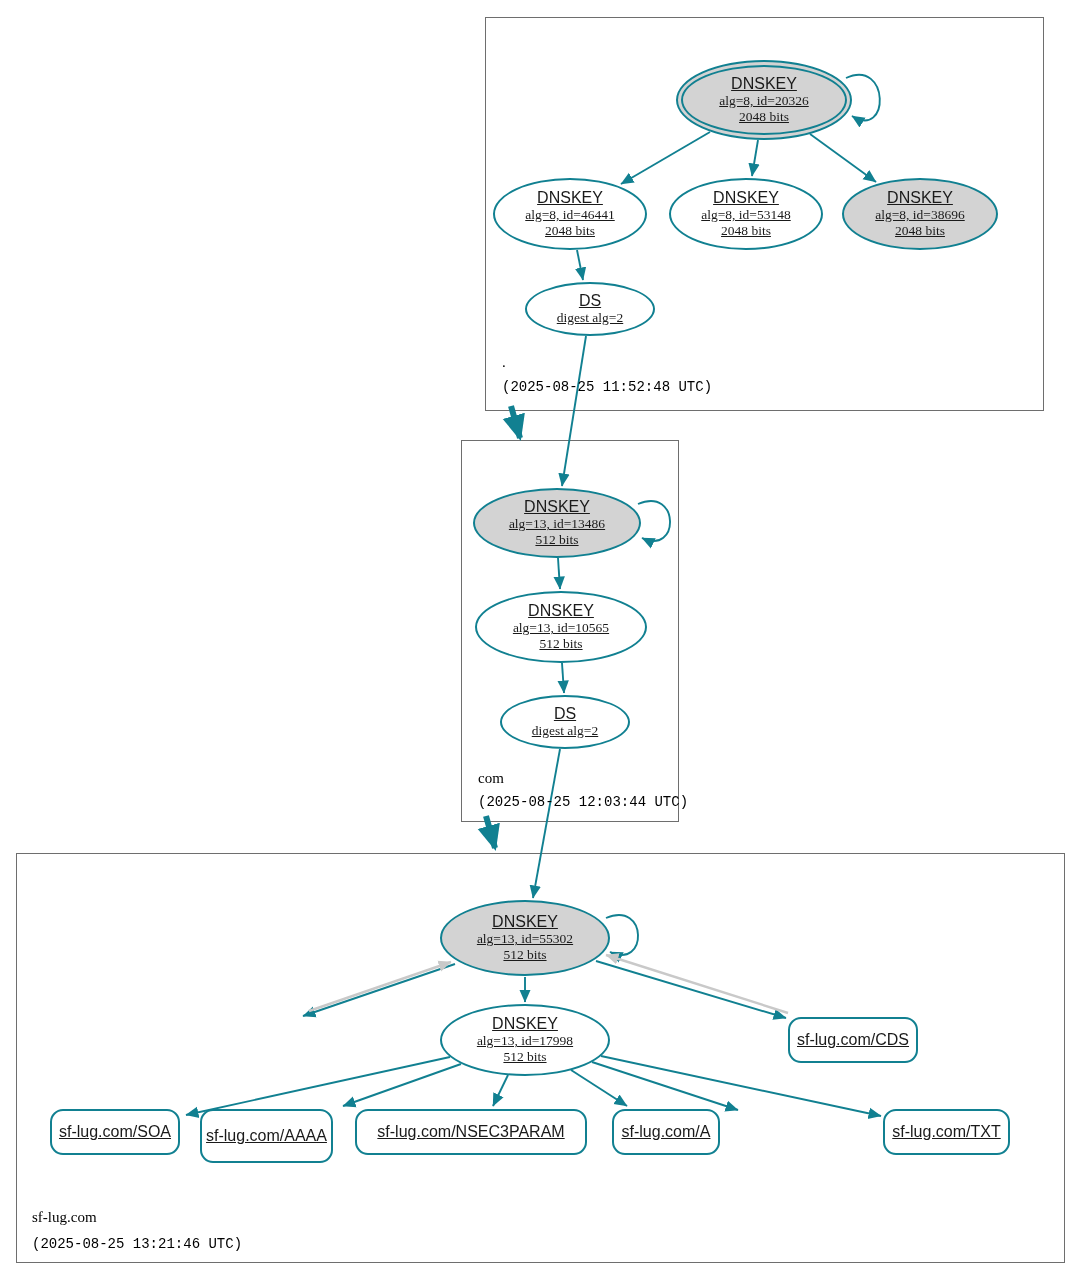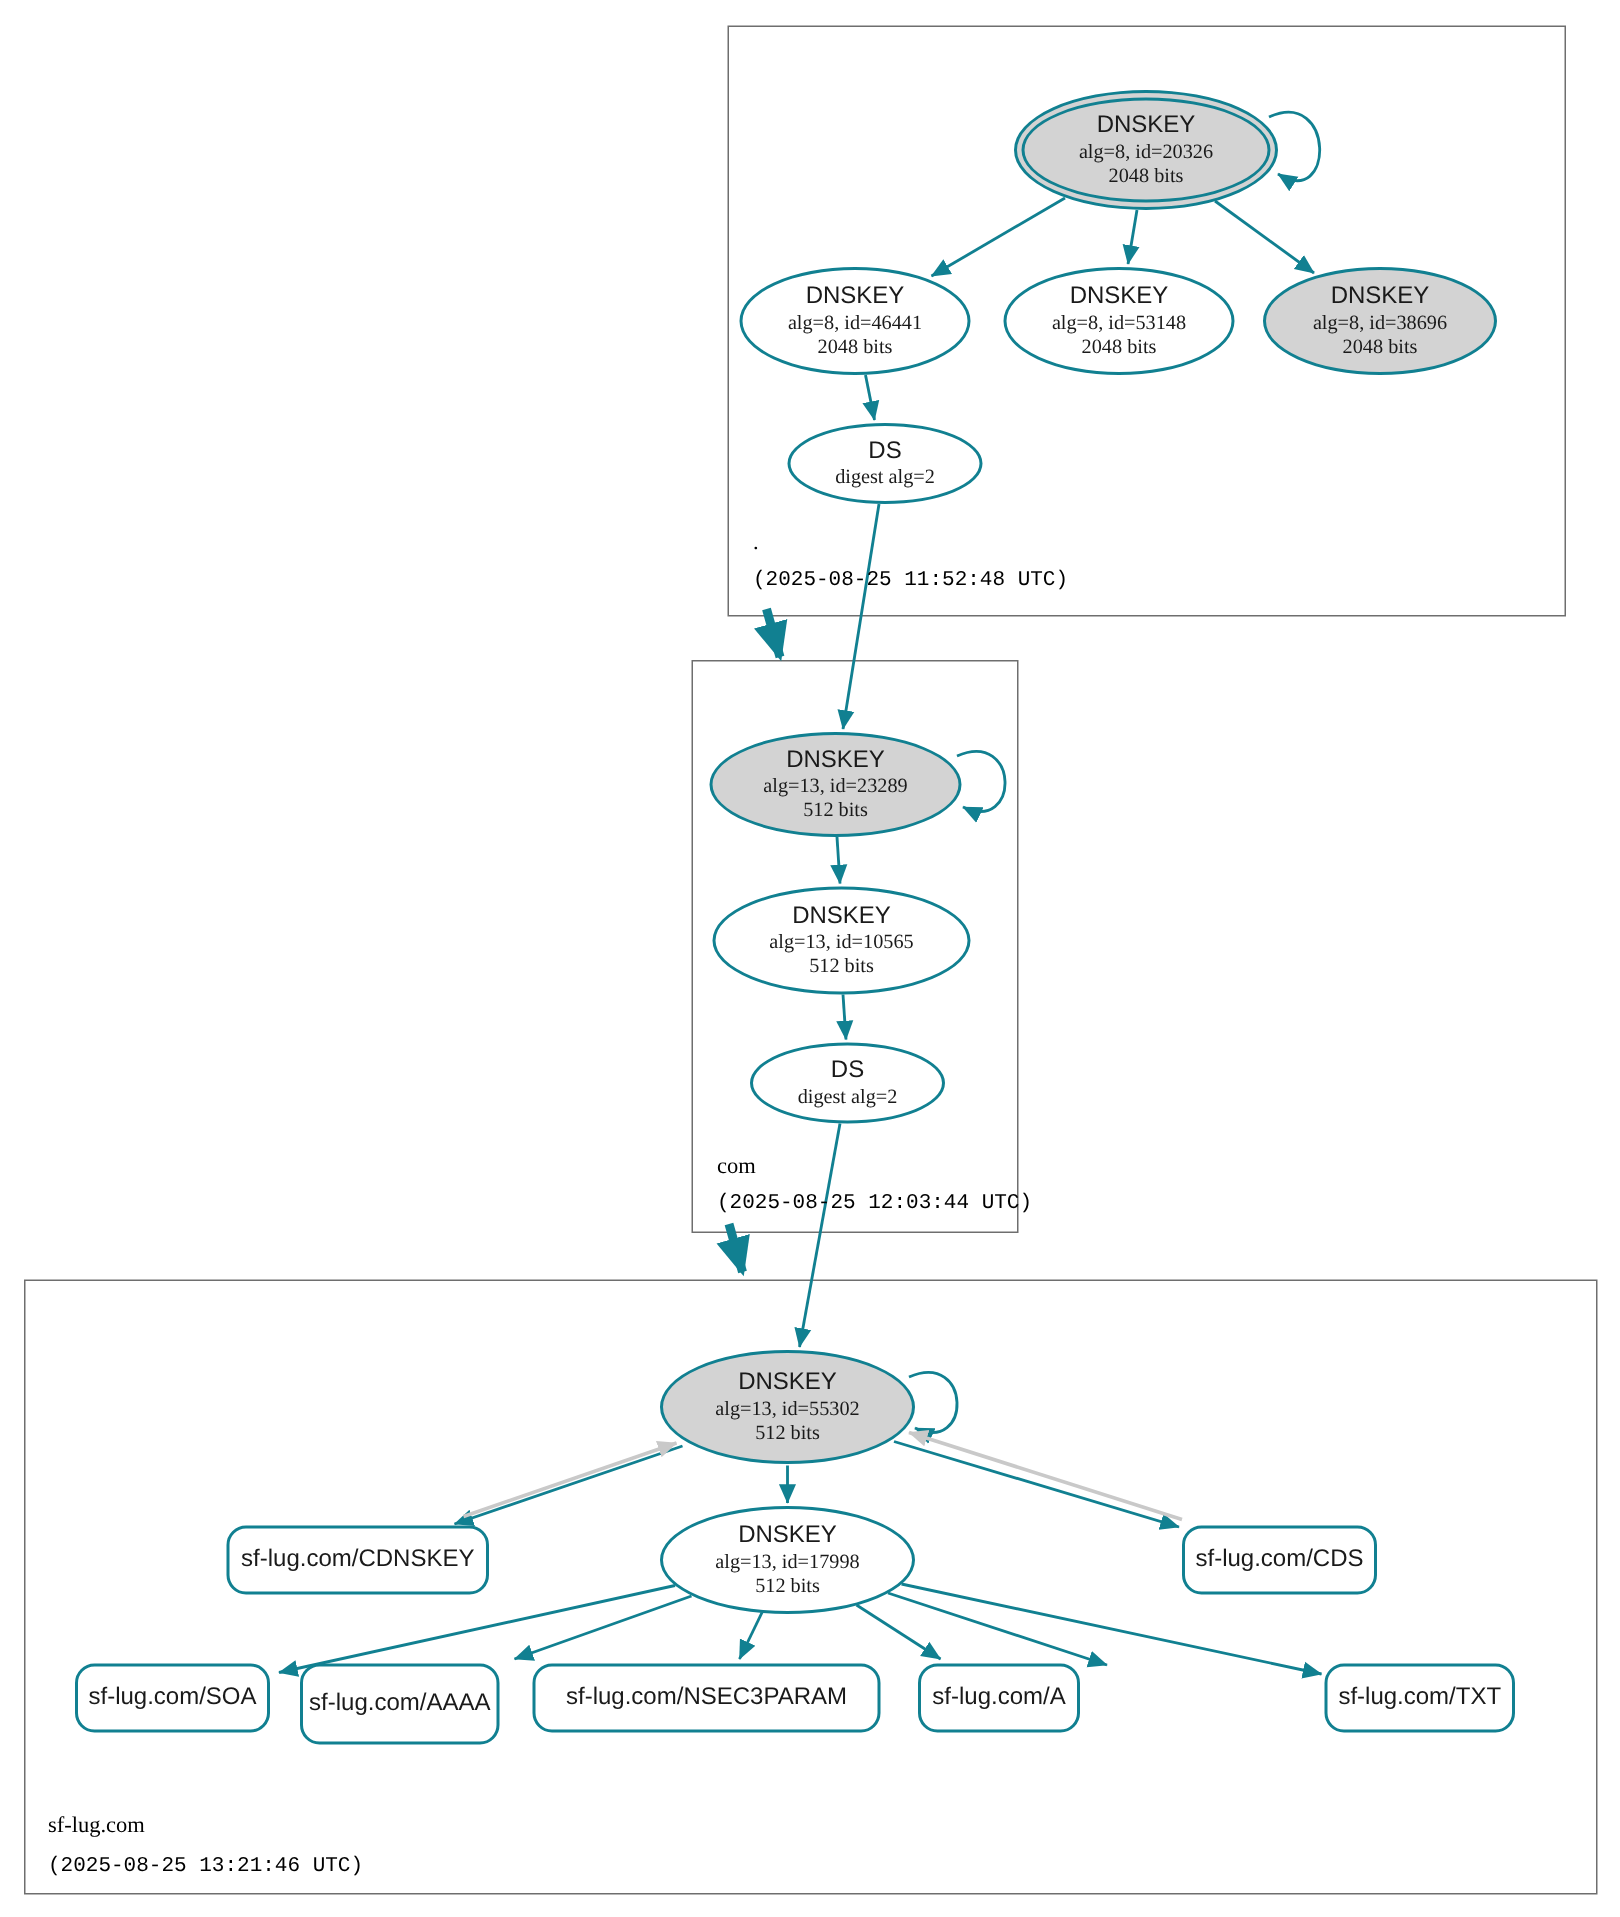--- a/index.html
+++ b/index.html
@@ -6,21 +6,21 @@
   #canvas{
     position:relative;width:1080px;height:1278px;background:#ffffff;overflow:hidden;
     font-family:"Liberation Sans",sans-serif;
   }
   .zonebox{
     position:absolute;border:1px solid #6e6e6e;background:transparent;z-index:1;
   }
   #edge-layer{position:absolute;left:0;top:0;z-index:2;}
   .node{
     position:absolute;z-index:3;display:flex;flex-direction:column;align-items:center;
-    justify-content:center;text-align:left;color:#1a1a1a;box-sizing:border-box;
+    justify-content:center;text-align:left;color:#1a1a1a;box-sizing:border-box;text-decoration:underline;
   }
   .ellipse{border:2.2px solid #118091;border-radius:50%;background:#ffffff;}
   .gray{background:#d3d3d3;}
   .double::before{
     content:"";position:absolute;inset:3px;border:2.2px solid #118091;border-radius:50%;
     pointer-events:none;
   }
   .rrset{
     border:2.2px solid #118091;border-radius:13px;background:#ffffff;
     font-size:16px;
@@ -123,21 +123,21 @@
   <div class="node ellipse" style="left:525px;top:282px;width:130px;height:54px">
     <span class="t1">DS</span>
     <span class="t2">digest alg=2</span>
   </div>
 
   <span class="zlabel" style="left:502px;top:354px">.</span>
   <span class="ztime" style="left:502px;top:379px">(2025-08-25 11:52:48 UTC)</span>
 
   <div class="node ellipse gray" style="left:473px;top:488px;width:168px;height:70px">
     <span class="t1">DNSKEY</span>
-    <span class="t2">alg=13, id=23289</span>
+    <span class="t2">alg=13, id=13486</span>
     <span class="t2">512 bits</span>
   </div>
 
   <div class="node ellipse" style="left:475px;top:591px;width:172px;height:72px">
     <span class="t1">DNSKEY</span>
     <span class="t2">alg=13, id=10565</span>
     <span class="t2">512 bits</span>
   </div>
 
   <div class="node ellipse" style="left:500px;top:695px;width:130px;height:54px">
@@ -153,23 +153,20 @@
     <span class="t2">alg=13, id=55302</span>
     <span class="t2">512 bits</span>
   </div>
 
   <div class="node ellipse" style="left:440px;top:1004px;width:170px;height:72px">
     <span class="t1">DNSKEY</span>
     <span class="t2">alg=13, id=17998</span>
     <span class="t2">512 bits</span>
   </div>
 
-  <div class="node rrset" style="left:151px;top:1017px;width:175px;height:46px">
-    <span>sf-lug.com/CDNSKEY</span>
-  </div>
 
   <div class="node rrset" style="left:788px;top:1017px;width:130px;height:46px">
     <span>sf-lug.com/CDS</span>
   </div>
 
   <div class="node rrset" style="left:50px;top:1109px;width:130px;height:46px">
     <span>sf-lug.com/SOA</span>
   </div>
 
   <div class="node rrset" style="left:200px;top:1109px;width:133px;height:54px">

